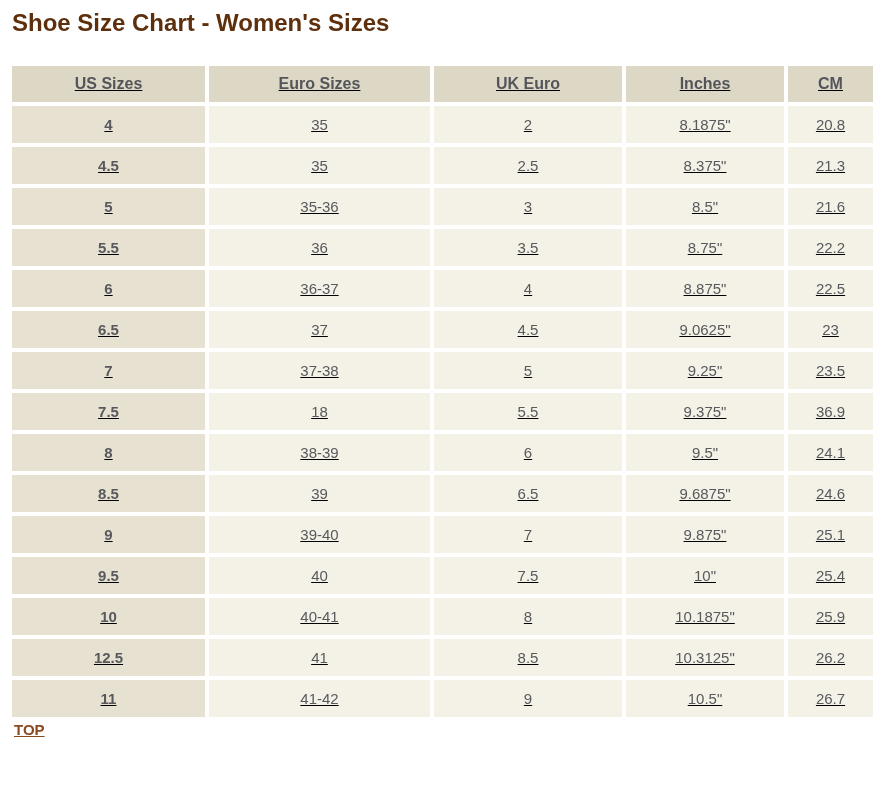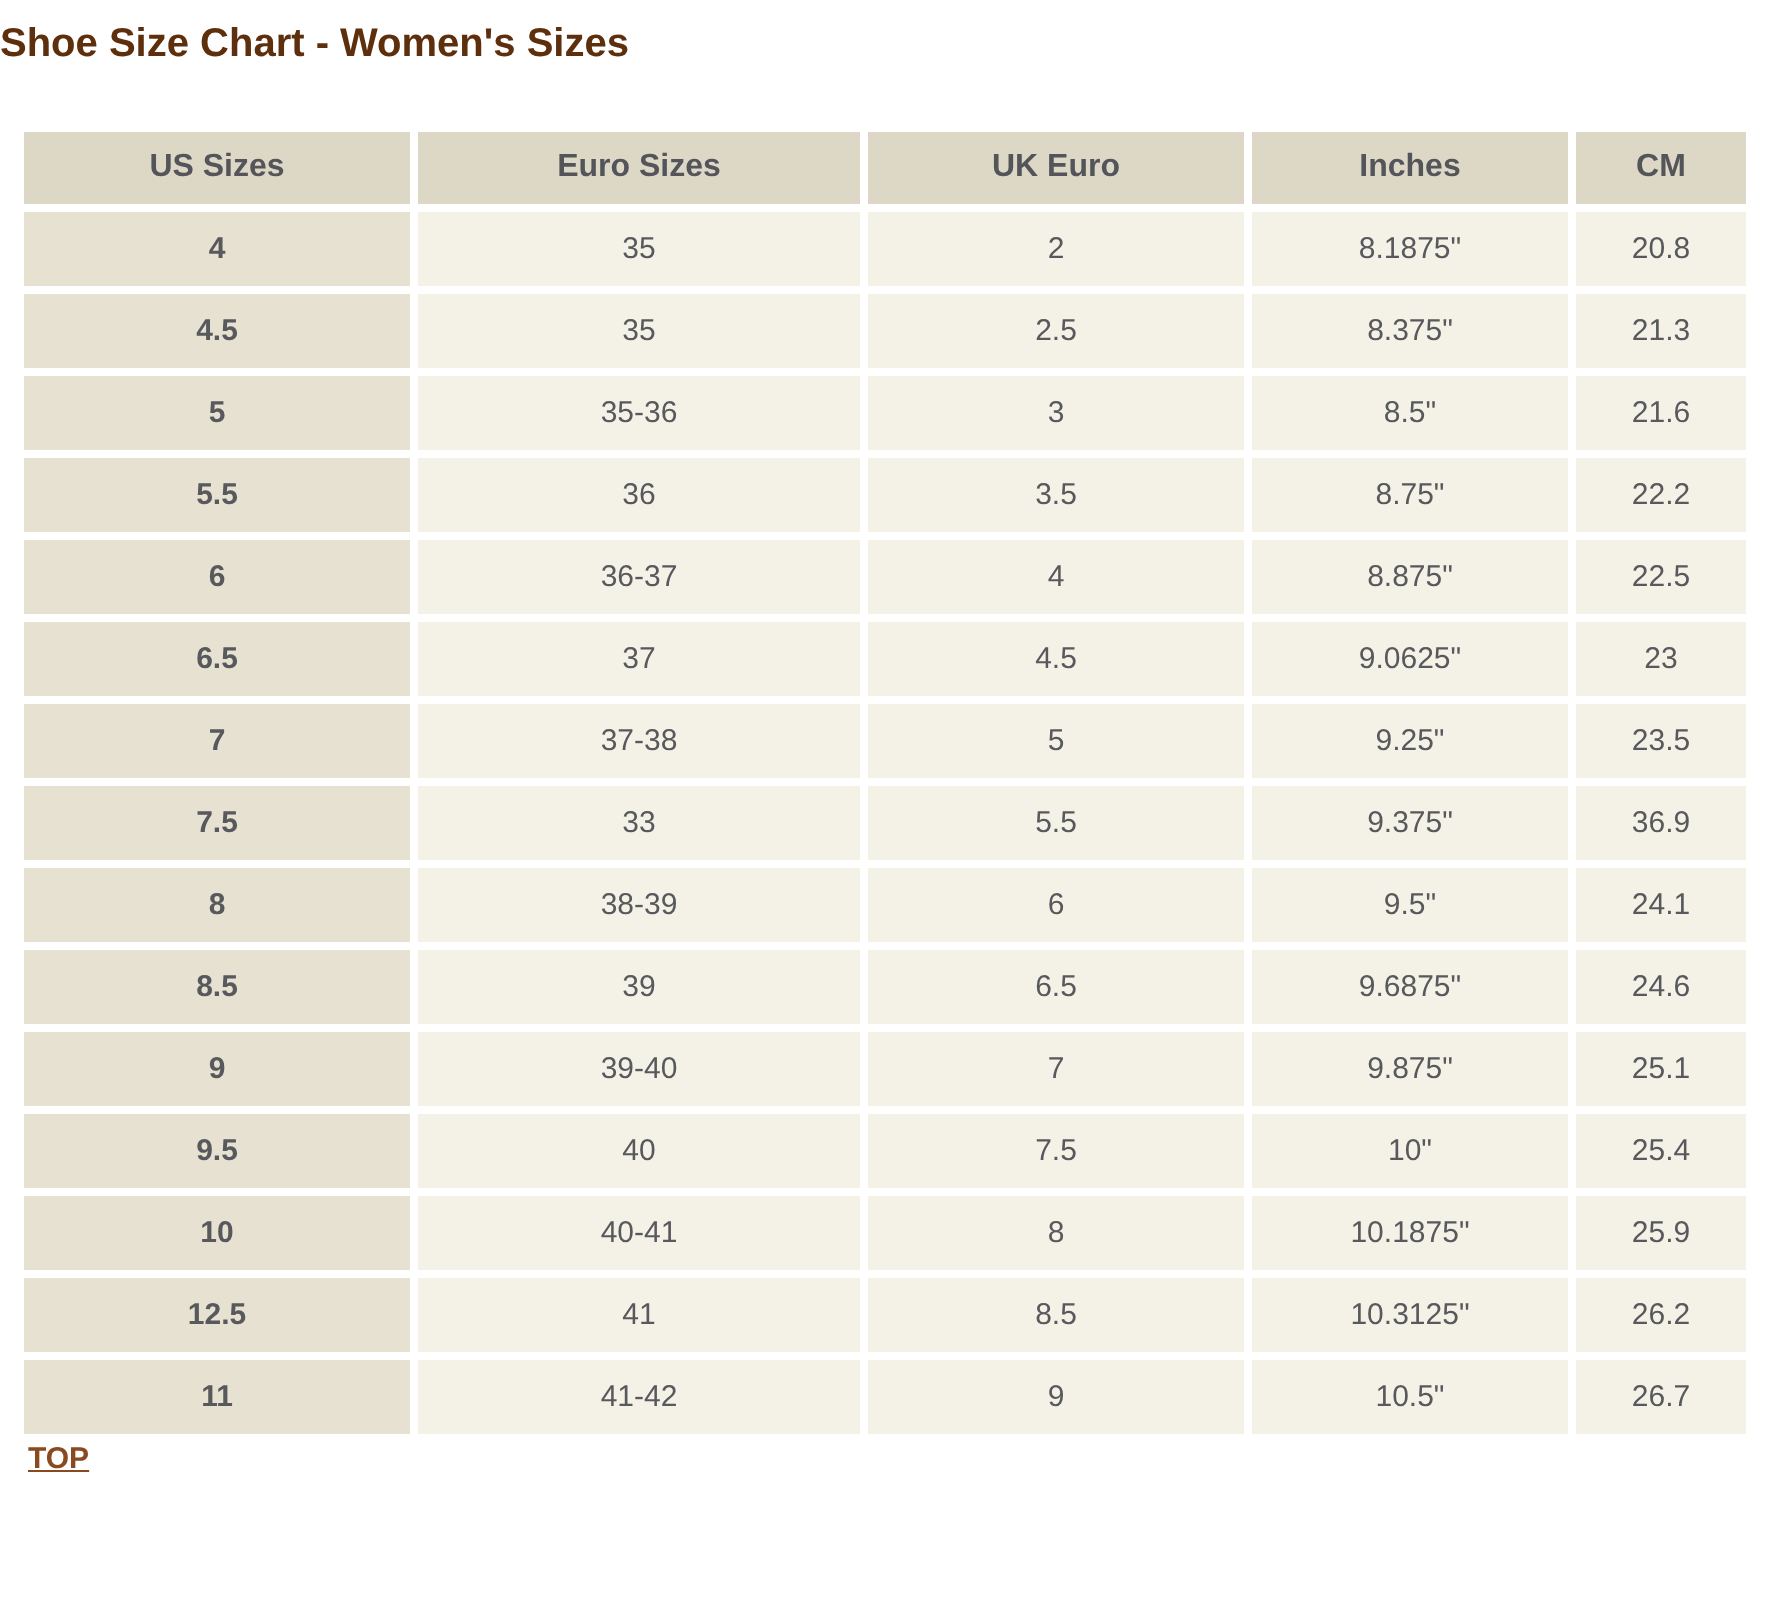--- a/index.html
+++ b/index.html
@@ -9,30 +9,31 @@
     --cell-bg:#f4f1e7;
     --cell-text:#58595c;
     --toplink-color:#8a4a1f;
   }
   html,body{margin:0;padding:0;}
   body{
     width:885px;height:809px;overflow:hidden;background:#ffffff;
     font-family:"Liberation Sans", sans-serif;
   }
   .page-title{
-    margin:11px 0 0 0;
-    font-size:20px;line-height:23px;font-weight:bold;
+    margin:11px 0 0 12px;
+    font-size:24px;line-height:23px;font-weight:bold;
     color:var(--title-color);
   }
   table.size-chart{
     border-collapse:separate;
     border-spacing:4px;
     table-layout:fixed;
     width:869px;
     margin:28px 0 0 8px;
+    text-decoration:underline;
   }
   col.c1{width:193px;}
   col.c2{width:221px;}
   col.c3{width:188px;}
   col.c4{width:158px;}
   col.c5{width:85px;}
   .size-chart th{
     background:var(--header-bg);
     color:#54555a;
     font-size:16px;
@@ -133,21 +134,21 @@
         </tr>
         <tr>
           <td class="rowhead">7</td>
           <td>37-38</td>
           <td>5</td>
           <td>9.25"</td>
           <td>23.5</td>
         </tr>
         <tr>
           <td class="rowhead">7.5</td>
-          <td>33</td>
+          <td>18</td>
           <td>5.5</td>
           <td>9.375"</td>
           <td>36.9</td>
         </tr>
         <tr>
           <td class="rowhead">8</td>
           <td>38-39</td>
           <td>6</td>
           <td>9.5"</td>
           <td>24.1</td>

